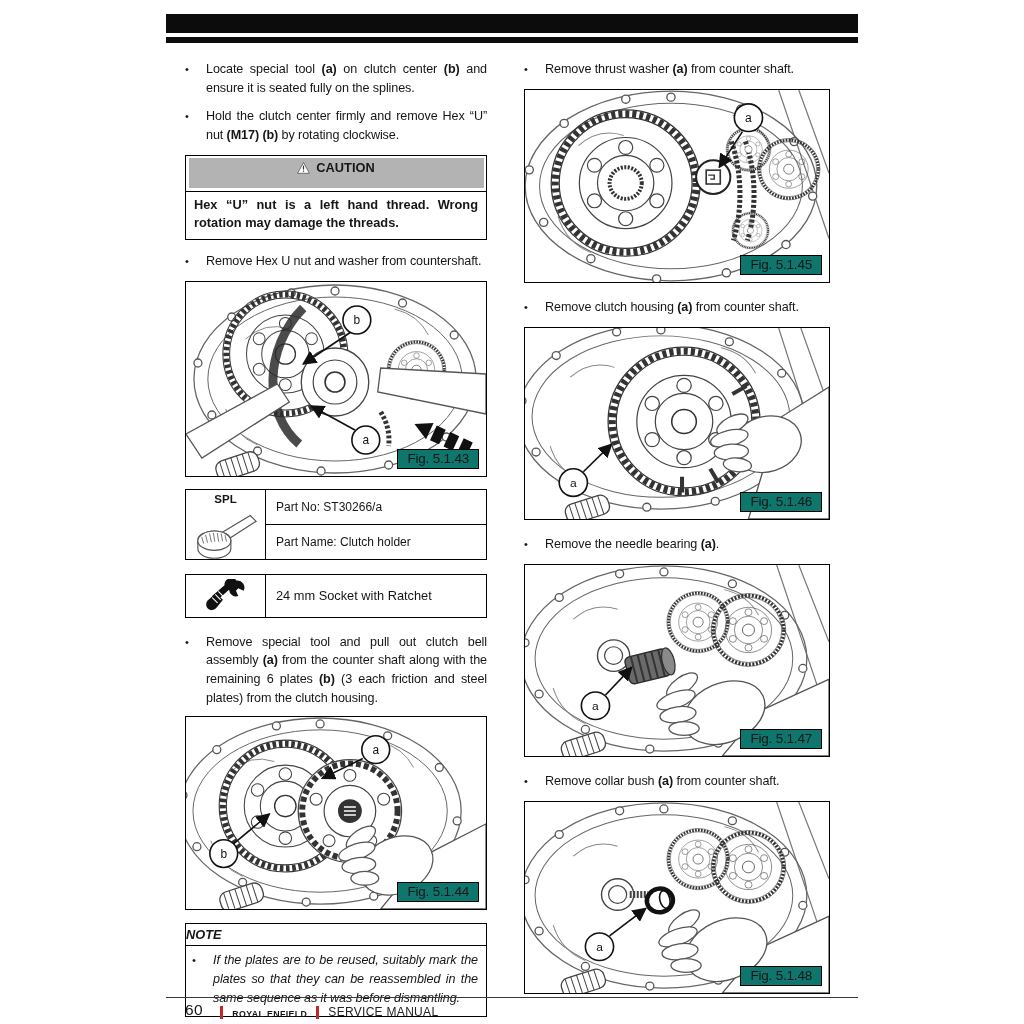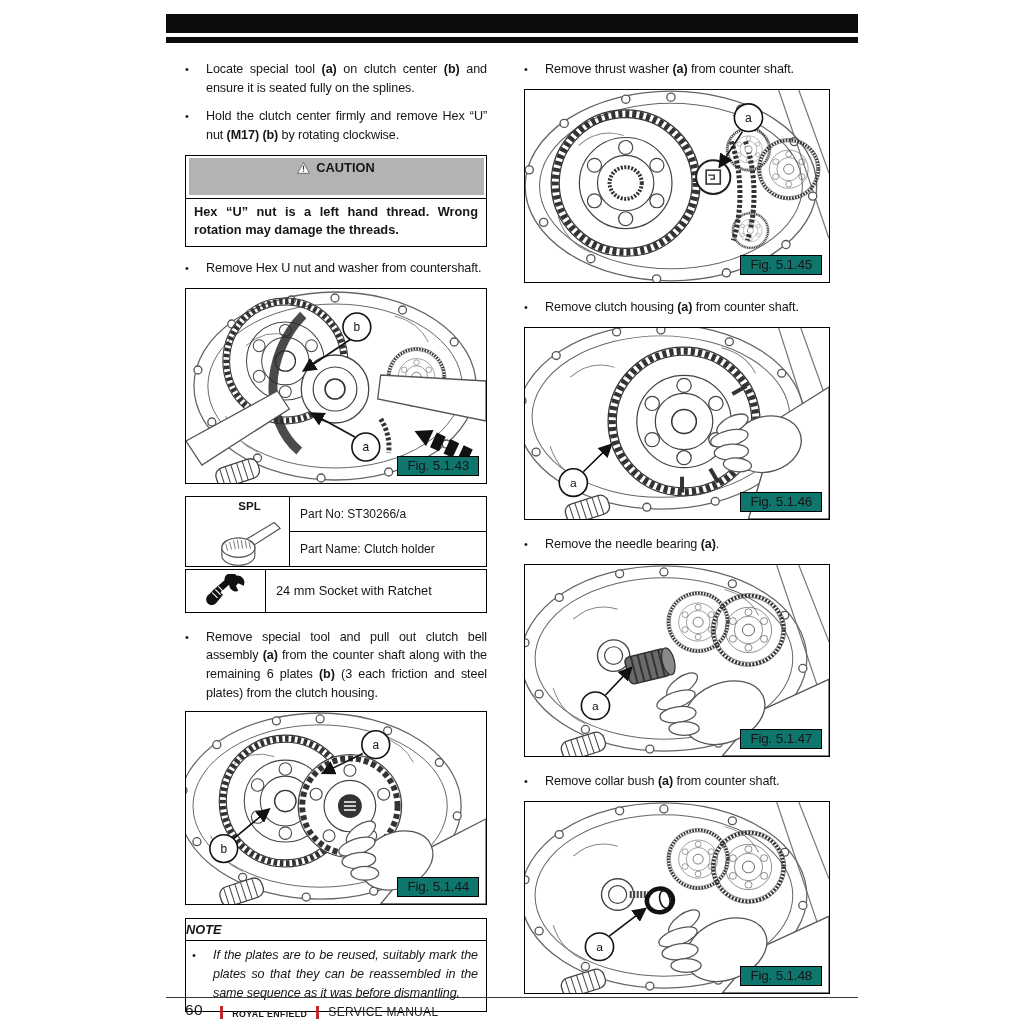--- a/index.html
+++ b/index.html
@@ -16,37 +16,37 @@
   .col-right { left:524px; width:306px; }
 
   
   .bullet { display:flex; gap:15px; font-size:12.6px; line-height:1.5; letter-spacing:-0.1px; }
   .bullet .dot { flex:0 0 6px; font-size:11px; line-height:1.7; }
   .bullet .bt { flex:1; text-align:justify; }
   .seg-b { font-weight:700; }
 
   
   .box-caution { border:1.6px solid #000; margin-top:10px; }
-  .caution-head { margin:2.5px; background:#b3b3b3; display:flex; align-items:center; justify-content:center; gap:6px; padding:2px 0 20px; }
+  .caution-head { margin:2.5px; background:#b3b3b3; display:flex; align-items:center; justify-content:center; gap:6px; padding:2px 0 13px; }
   .caution-head .ct { font-weight:700; font-size:12.8px; }
   .caution-body { border-top:1.6px solid #000; padding:4px 8px 6px; font-weight:700; font-size:12.8px; line-height:1.45; text-align:justify; }
 
   
   .box-note { border:1.6px solid #000; margin-top:13px; }
   .note-head { text-align:left; font-style:italic; font-weight:700; font-size:12.8px; padding:3px 0; border-bottom:1.6px solid #000; }
   .note-body { padding:5px 8px 8px 6px; font-style:italic; }
   .note-body .bullet { font-size:12.6px; }
 
   
-  .tbl { border:1.6px solid #000; display:grid; grid-template-columns:80px 1fr; margin-top:12px; background:#fff;padding-left:24px; }
+  .tbl { border:1.6px solid #000; display:grid; grid-template-columns:80px 1fr; margin-top:12px; background:#fff; }
   .tbl .cell-tool { grid-row:1 / span 2; border-right:1.6px solid #000; display:flex; flex-direction:column; align-items:center; padding-top:3px; }
   .tbl .cell-tool .tag { font-weight:700; font-size:11.5px; }
   .tbl .row { padding:10px 10px; font-size:12px; }
   .tbl .row + .row { border-top:1.6px solid #000; }
-  .tbl2 { border:1.6px solid #000; display:grid; grid-template-columns:80px 1fr; margin-top:2px; height:44px; }
+  .tbl2 { border:1.6px solid #000; display:grid; grid-template-columns:80px 1fr; margin-top:14px; height:44px; }
   .tbl2 .cell-icon { border-right:1.6px solid #000; display:flex; align-items:center; justify-content:center; }
   .tbl2 .row { display:flex; align-items:center; padding:0 10px; font-size:12.8px; }
 
   
   .fig { position:relative; border:1.6px solid #000; background:#fff; margin-top:10px; overflow:hidden; }
   .fig svg.art { display:block; width:100%; height:100%; }
   .figlabel { position:absolute; right:7px; bottom:7px; border:1.6px solid #000; background:#0f766e; padding:1px 9px 2px; font-size:13.5px; letter-spacing:-0.2px; }
   .h196 { height:196px; } .h194 { height:194px; } .h193 { height:193px; }
 
   .callout circle { fill:#fff; stroke:#111; stroke-width:1.6; }

